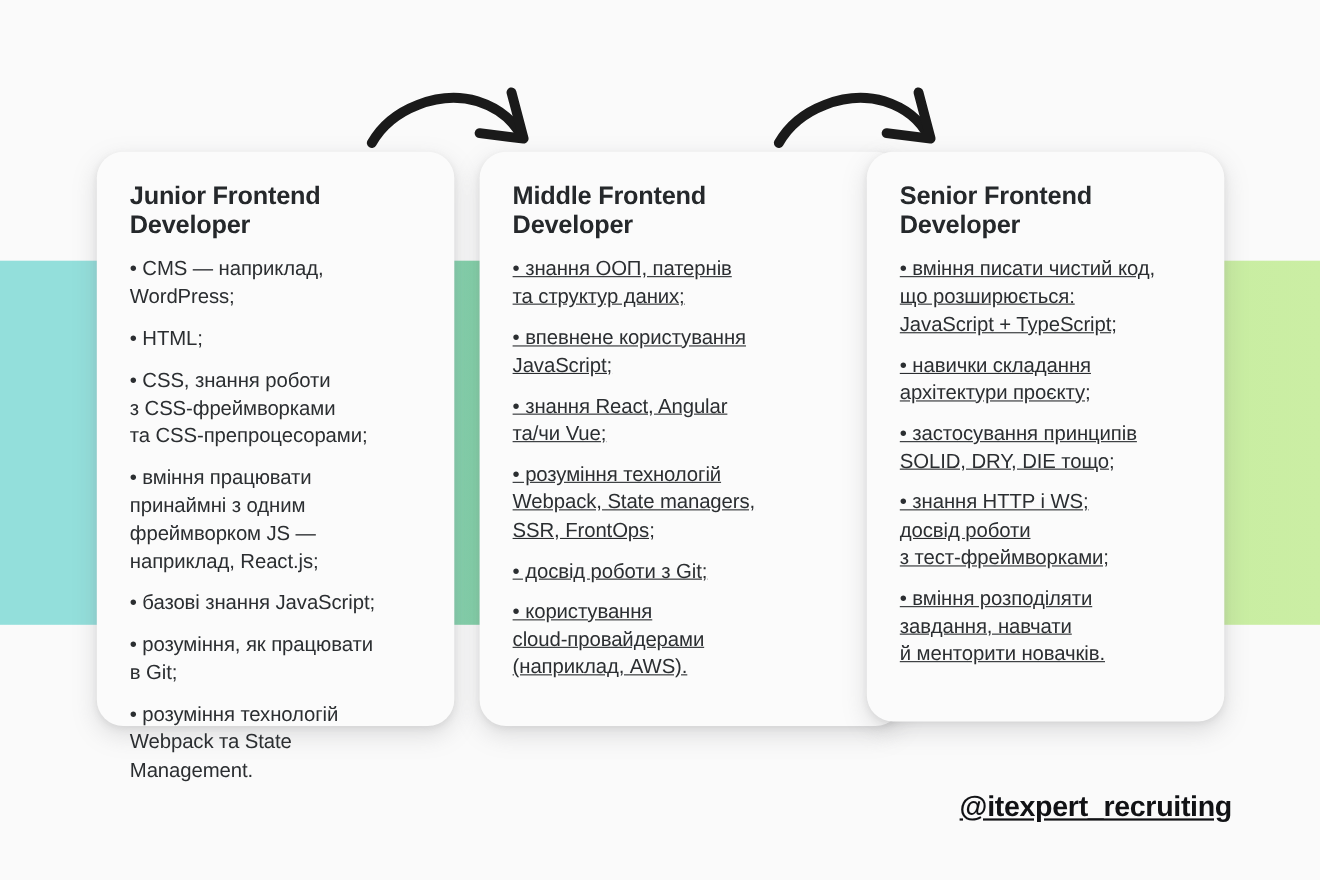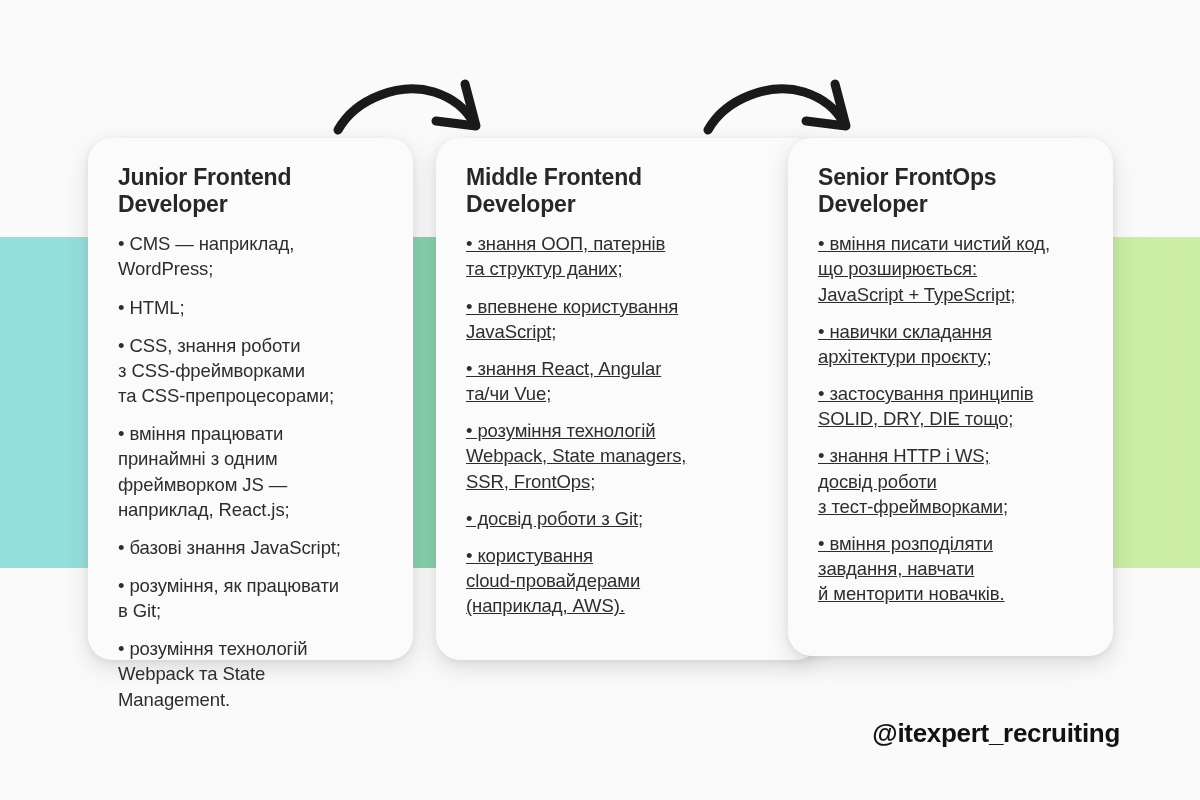--- a/index.html
+++ b/index.html
@@ -116,20 +116,21 @@
   
   #handle {
     position: absolute;
     right: 80px;
     top: 718px;
     font-size: 26px;
     font-weight: bold;
     color: #111215;
     letter-spacing: -0.3px;
     z-index: 4;
+    text-decoration: underline;
   }
 </style>
 </head>
 <body>
 
 <div id="band"></div>
 
 <svg class="arrow" id="arrow-1" viewBox="0 0 168 72">
   <path d="M8 56 C 26 24, 70 8, 104 18 C 126 25, 138 38, 144 50" fill="none" stroke="#1a1a1a" stroke-width="9" stroke-linecap="round"></path>
   <path d="M135 10 L 146 52 L 106 47" fill="none" stroke="#1a1a1a" stroke-width="9" stroke-linecap="round" stroke-linejoin="round"></path>
@@ -179,21 +180,21 @@
 Webpack, State managers,
 SSR, FrontOps;</li>
       <li>• досвід роботи з Git;</li>
       <li>• користування
 cloud-провайдерами
 (наприклад, AWS).</li>
     </ul>
   </div>
 
   <div class="card" id="card-2">
-    <div class="card-title">Senior FrontOps
+    <div class="card-title">Senior Frontend
 Developer</div>
     <ul class="card-list">
       <li>• вміння писати чистий код,
 що розширюється:
 JavaScript + TypeScript;</li>
       <li>• навички складання
 архітектури проєкту;</li>
       <li>• застосування принципів
 SOLID, DRY, DIE тощо;</li>
       <li>• знання HTTP і WS;

